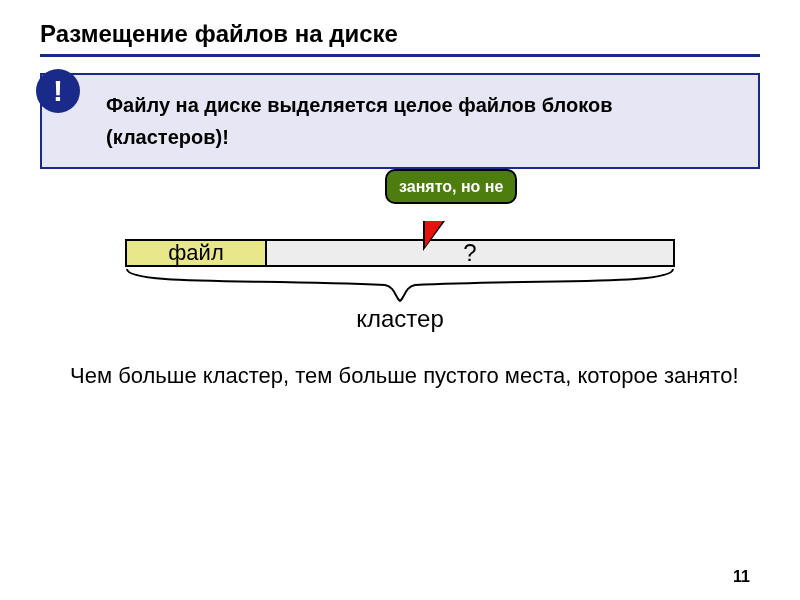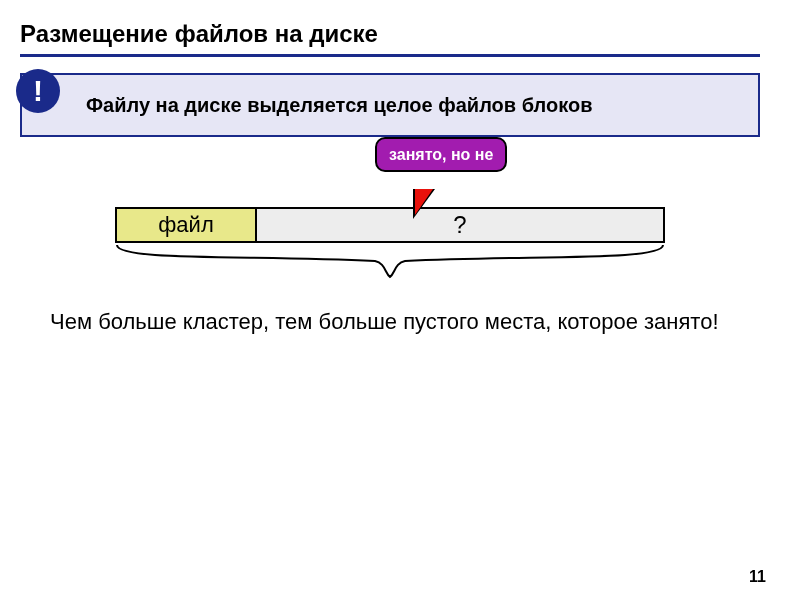--- a/index.html
+++ b/index.html
@@ -6,21 +6,21 @@
   body {
     width: 800px;
     height: 600px;
     background: #ffffff;
     font-family: Arial, Helvetica, sans-serif;
     color: #000;
     position: relative;
     overflow: hidden;
   }
   .slide {
-    padding: 20px 40px 20px 20px;
+    padding: 20px 40px 20px 40px;
   }
   .title {
     font-size: 24px;
     font-weight: bold;
     color: #000;
     margin-bottom: 6px;
   }
   .title-line {
     border: none;
     border-top: 3px solid #1a2a8a;
@@ -59,21 +59,21 @@
   .diagram-area {
     position: relative;
     width: 550px;
     margin: 0 auto;
     padding-top: 70px;
   }
   .speech {
     position: absolute;
     left: 260px;
     top: 0;
-    background: #a21caf;
+    background: #4d7c0f;
     border: 2px solid #000;
     border-radius: 10px;
     color: #fff;
     font-size: 16px;
     font-weight: bold;
     text-align: left;
     padding: 6px 12px;
     line-height: 1.2;
     z-index: 3;
   }
@@ -91,21 +91,21 @@
     left: 298px;
     top: 52px;
     width: 0; height: 0;
     border-right: 22px solid transparent;
     border-top: 30px solid #000;
     z-index: 1;
   }
   .bar {
     display: flex;
     border: 2px solid #000;
-    height: 36px;
+    height: 28px;
   }
   .bar-file {
     width: 140px;
     background: #e8e88a;
     border-right: 2px solid #000;
     display: flex;
     align-items: center;
     justify-content: center;
     font-size: 22px;
   }
@@ -127,37 +127,38 @@
     font-size: 24px;
     margin-top: 2px;
   }
   .bottom-text {
     font-size: 22px;
     margin: 28px 18px 0 30px;
     line-height: 1.35;
   }
   .page-num {
     position: absolute;
-    right: 34px;
+    right: 50px;
     bottom: 14px;
     font-size: 16px;
     font-weight: bold;
   }
 </style>
 </head>
 <body>
 
 <div class="slide">
 
   <div class="title">Размещение файлов на диске</div>
   <hr class="title-line">
 
   <div class="callout-box">
     <div class="bang-badge">!</div>
     <div>Файлу на диске выделяется целое файлов блоков</div>
+    <div>(кластеров)!</div>
   </div>
 
 
   <div class="diagram-area">
     <div class="speech">
       <div>занято, но не</div>
     </div>
     <div class="speech-tail-border"></div>
     <div class="speech-tail"></div>
 
@@ -169,18 +170,19 @@
 
   <div class="brace">
     <svg viewBox="0 0 550 36" preserveAspectRatio="none">
       <path d="M 2 2
                C 2 18, 130 12, 260 18
                C 270 20, 270 30, 275 34
                C 280 30, 280 20, 290 18
                C 420 12, 548 18, 548 2" fill="none" stroke="#000" stroke-width="2"></path>
     </svg>
   </div>
+  <div class="brace-label">кластер</div>
 
   <div class="bottom-text">Чем больше кластер, тем больше пустого места, которое занято!</div>
 
 </div>
 
 <div class="page-num">11</div>
 
 </body></html>

